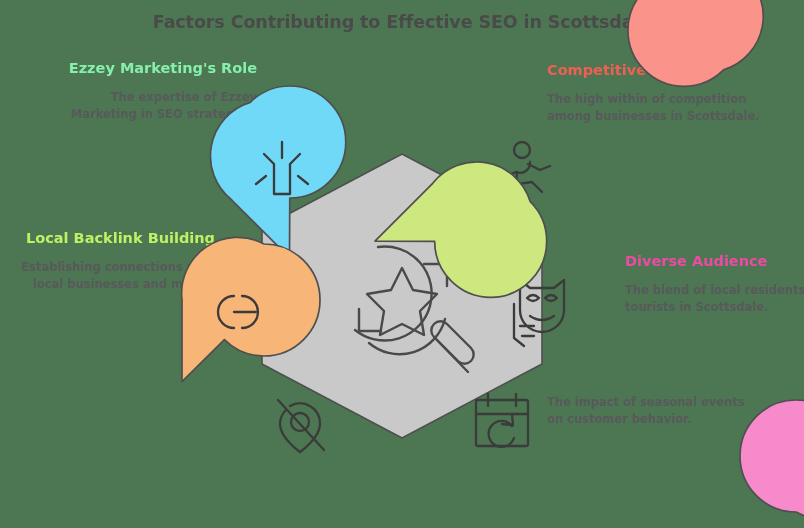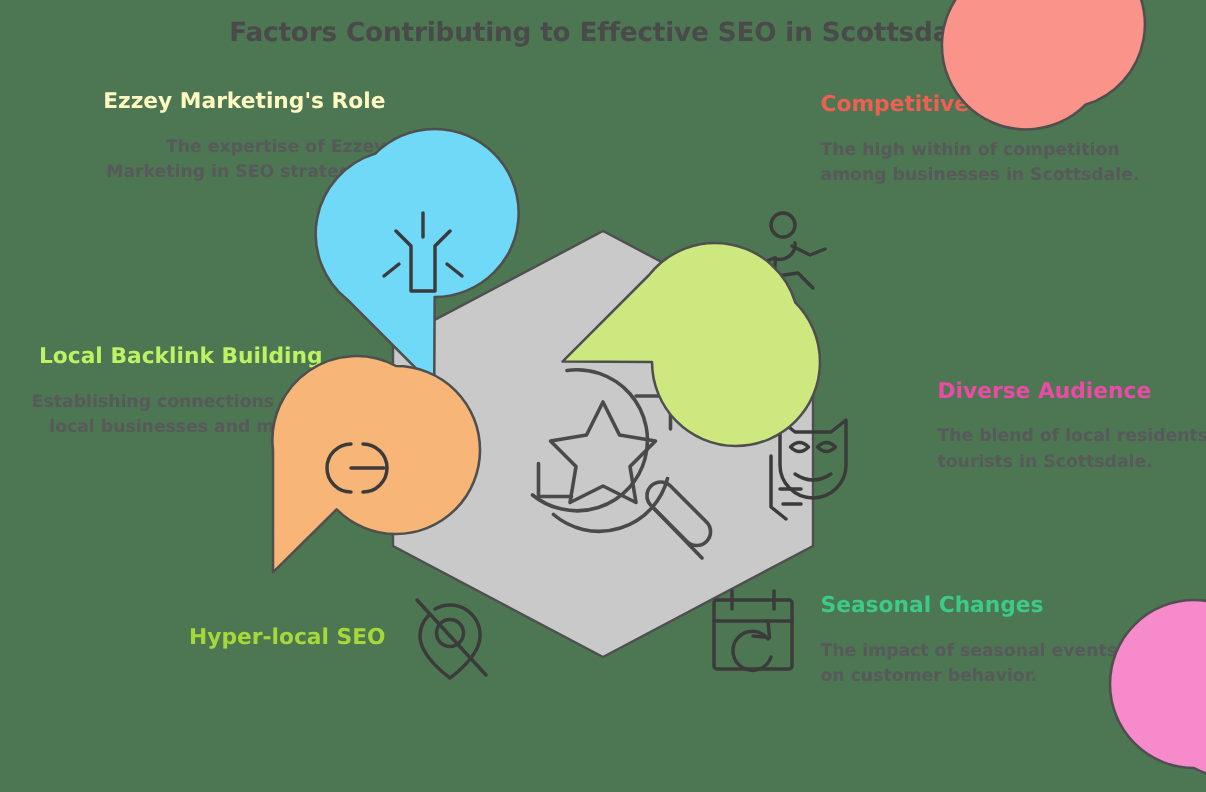--- a/index.html
+++ b/index.html
@@ -69,45 +69,43 @@
   svg { display: block; overflow: visible; }
 </style>
 </head>
 <body style="background: rgb(77, 119, 82);">
 
 <div id="stage">
 
   <div class="title">Factors Contributing to Effective SEO in Scottsdale</div>
 
   <div class="node align-right" id="node-ezzey">
-    <p class="heading" style="color: #fef9c3;">Ezzey Marketing's Role</p>
+    <p class="heading" style="color: #86efac;">Ezzey Marketing's Role</p>
     <p class="desc">The expertise of Ezzey Marketing in SEO strategies.</p>
   </div>
 
   <div class="node align-left" id="node-competitive">
     <p class="heading" style="color: rgb(239, 95, 83);">Competitive Market</p>
     <p class="desc">The high within of competition among businesses in Scottsdale.</p>
   </div>
 
   <div class="node align-right" id="node-backlink">
     <p class="heading" style="color: #bef264;">Local Backlink Building</p>
     <p class="desc">Establishing connections with local businesses and media.</p>
   </div>
 
   <div class="node align-left" id="node-diverse">
     <p class="heading" style="color: rgb(236, 74, 165);">Diverse Audience</p>
     <p class="desc">The blend of local residents and tourists in Scottsdale.</p>
   </div>
 
   <div class="node align-right" id="node-hyperlocal">
-    <p class="heading" style="color: rgb(166, 216, 58);">Hyper-local SEO</p>
   </div>
 
   <div class="node align-left" id="node-seasonal">
-    <p class="heading" style="color: rgb(61, 201, 138);">Seasonal Changes</p>
     <p class="desc">The impact of seasonal events on customer behavior.</p>
   </div>
 
   <div id="diagram">
   <svg width="440" height="400" viewBox="0 0 440 400" xmlns="http://www.w3.org/2000/svg">
 
     <g>
       <polygon points="220,58 360,132 360,268 220,342 80,268 80,132" fill="#c9c9c9" stroke="#4f4f4f" stroke-width="1.6" stroke-linejoin="round"></polygon>
 
       <g fill="none" stroke="#4a4a4a" stroke-width="2.4" stroke-linecap="round" stroke-linejoin="round">

